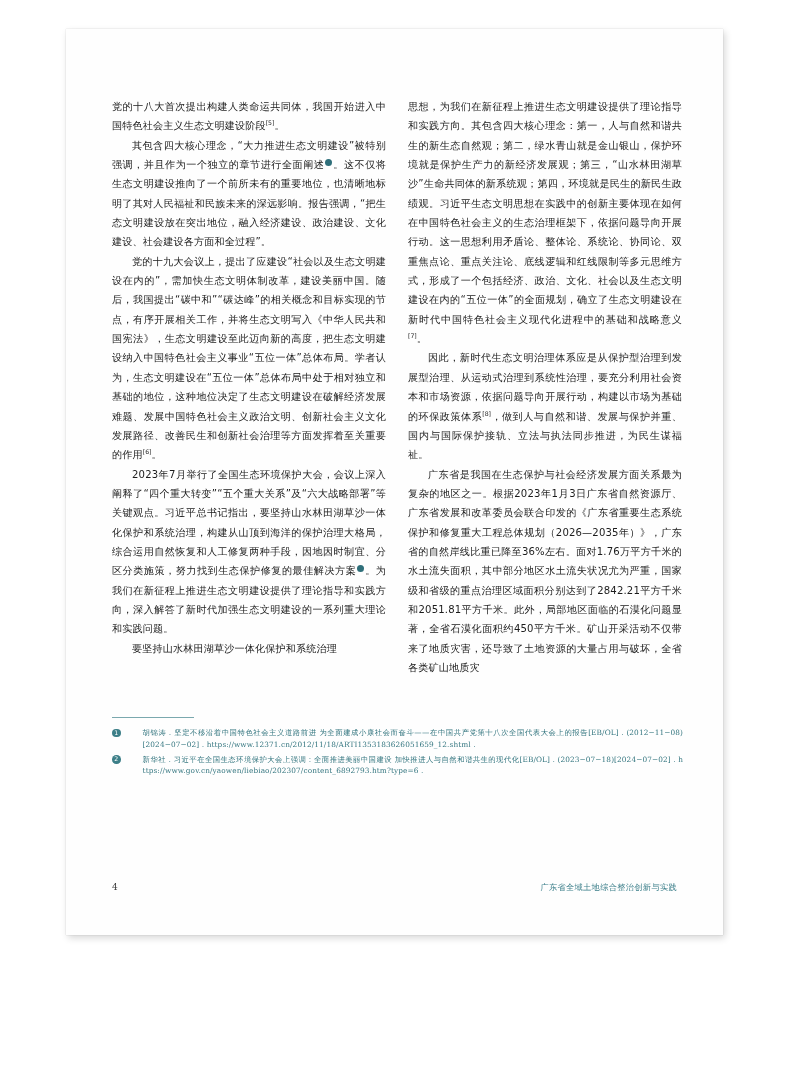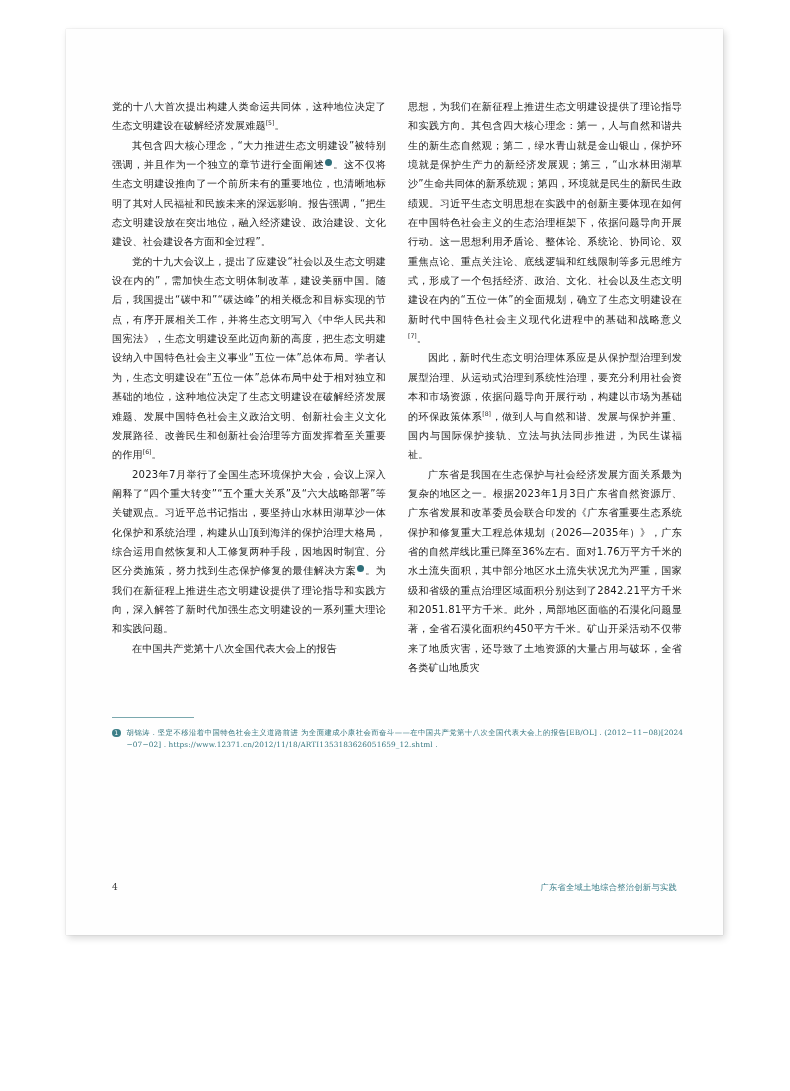--- a/index.html
+++ b/index.html
@@ -80,21 +80,21 @@
   }
   .fn-rule {
     width: 82px;
     height: 1.2px;
     background: #7aa8ae;
     margin-bottom: 9px;
   }
   .fn-item {
     display: flex;
     align-items: flex-start;
-    gap: 6px;
+    gap: 22px;
     margin-bottom: 3.5px;
   }
   .fn-marker {
     flex: 0 0 auto;
     margin-top: 1.6px;
     width: 8.6px; height: 8.6px;
     line-height: 8.6px;
     border-radius: 50%;
     background: #3d7f88;
     color: #ffffff;
@@ -135,40 +135,44 @@
 </style>
 </head>
 <body>
 
 <div id="root">
   <div class="page-sheet">
     <div class="page-inner">
 
       <div class="columns">
         <div class="col" id="col-left">
-            <p><span>党的十八大首次提出构建人类命运共同体，这种地位决定了生态文明建设在破解经济发展难题</span><sup class="ref">[5]</sup><span>。</span></p>
+            <p><span>党的十八大首次提出构建人类命运共同体，我国开始进入中国特色社会主义生态文明建设阶段</span><sup class="ref">[5]</sup><span>。</span></p>
             <p class="indent"><span>其包含四大核心理念，“大力推进生态文明建设”被特别强调，并且作为一个独立的章节进行全面阐述</span><span class="circ">1</span><span>。这不仅将生态文明建设推向了一个前所未有的重要地位，也清晰地标明了其对人民福祉和民族未来的深远影响。报告强调，“把生态文明建设放在突出地位，融入经济建设、政治建设、文化建设、社会建设各方面和全过程”。</span></p>
             <p class="indent"><span>党的十九大会议上，提出了应建设“社会以及生态文明建设在内的”，需加快生态文明体制改革，建设美丽中国。随后，我国提出“碳中和”“碳达峰”的相关概念和目标实现的节点，有序开展相关工作，并将生态文明写入《中华人民共和国宪法》，生态文明建设至此迈向新的高度，把生态文明建设纳入中国特色社会主义事业“五位一体”总体布局。学者认为，生态文明建设在“五位一体”总体布局中处于相对独立和基础的地位，这种地位决定了生态文明建设在破解经济发展难题、发展中国特色社会主义政治文明、创新社会主义文化发展路径、改善民生和创新社会治理等方面发挥着至关重要的作用</span><sup class="ref">[6]</sup><span>。</span></p>
             <p class="indent"><span>2023年7月举行了全国生态环境保护大会，会议上深入阐释了“四个重大转变”“五个重大关系”及“六大战略部署”等关键观点。习近平总书记指出，要坚持山水林田湖草沙一体化保护和系统治理，构建从山顶到海洋的保护治理大格局，综合运用自然恢复和人工修复两种手段，因地因时制宜、分区分类施策，努力找到生态保护修复的最佳解决方案</span><span class="circ">2</span><span>。为我们在新征程上推进生态文明建设提供了理论指导和实践方向，深入解答了新时代加强生态文明建设的一系列重大理论和实践问题。</span></p>
-            <p class="indent"><span>在中国共产党第十八次全国代表大会上的报告</span></p>
+            <p class="indent"><span>要坚持山水林田湖草沙一体化保护和系统治理</span></p>
           </div>
         <div class="col" id="col-right">
             <p><span>思想，为我们在新征程上推进生态文明建设提供了理论指导和实践方向。其包含四大核心理念：第一，人与自然和谐共生的新生态自然观；第二，绿水青山就是金山银山，保护环境就是保护生产力的新经济发展观；第三，“山水林田湖草沙”生命共同体的新系统观；第四，环境就是民生的新民生政绩观。习近平生态文明思想在实践中的创新主要体现在如何在中国特色社会主义的生态治理框架下，依据问题导向开展行动。这一思想利用矛盾论、整体论、系统论、协同论、双重焦点论、重点关注论、底线逻辑和红线限制等多元思维方式，形成了一个包括经济、政治、文化、社会以及生态文明建设在内的“五位一体”的全面规划，确立了生态文明建设在新时代中国特色社会主义现代化进程中的基础和战略意义</span><sup class="ref">[7]</sup><span>。</span></p>
             <p class="indent"><span>因此，新时代生态文明治理体系应是从保护型治理到发展型治理、从运动式治理到系统性治理，要充分利用社会资本和市场资源，依据问题导向开展行动，构建以市场为基础的环保政策体系</span><sup class="ref">[8]</sup><span>，做到人与自然和谐、发展与保护并重、国内与国际保护接轨、立法与执法同步推进，为民生谋福祉。</span></p>
             <p class="indent"><span>广东省是我国在生态保护与社会经济发展方面关系最为复杂的地区之一。根据2023年1月3日广东省自然资源厅、广东省发展和改革委员会联合印发的《广东省重要生态系统保护和修复重大工程总体规划（2026—2035年）》，广东省的自然岸线比重已降至36%左右。面对1.76万平方千米的水土流失面积，其中部分地区水土流失状况尤为严重，国家级和省级的重点治理区域面积分别达到了2842.21平方千米和2051.81平方千米。此外，局部地区面临的石漠化问题显著，全省石漠化面积约450平方千米。矿山开采活动不仅带来了地质灾害，还导致了土地资源的大量占用与破坏，全省各类矿山地质灾</span></p>
           </div>
       </div>
 
       <div class="footnotes">
         <div class="fn-rule"></div>
         <div id="fn-list">
             <div class="fn-item">
               <span class="fn-marker">1</span>
               <div class="fn-text"><span class="zh">胡锦涛．坚定不移沿着中国特色社会主义道路前进 为全面建成小康社会而奋斗——在中国共产党第十八次全国代表大会上的报告</span><span>[EB/OL]．(2012−11−08)[2024−07−02]．https://www.12371.cn/2012/11/18/ARTI1353183626051659_12.shtml．</span></div>
             </div>
+            <div class="fn-item">
+              <span class="fn-marker">2</span>
+              <div class="fn-text"><span class="zh">新华社．习近平在全国生态环境保护大会上强调：全面推进美丽中国建设 加快推进人与自然和谐共生的现代化</span><span>[EB/OL]．(2023−07−18)[2024−07−02]．https://www.gov.cn/yaowen/liebiao/202307/content_6892793.htm?type=6．</span></div>
+            </div>
           </div>
       </div>
 
     </div>
 
     <div class="footer">
       <span class="folio">4</span>
       <span class="running-head">广东省全域土地综合整治创新与实践</span>
     </div>
   </div>

